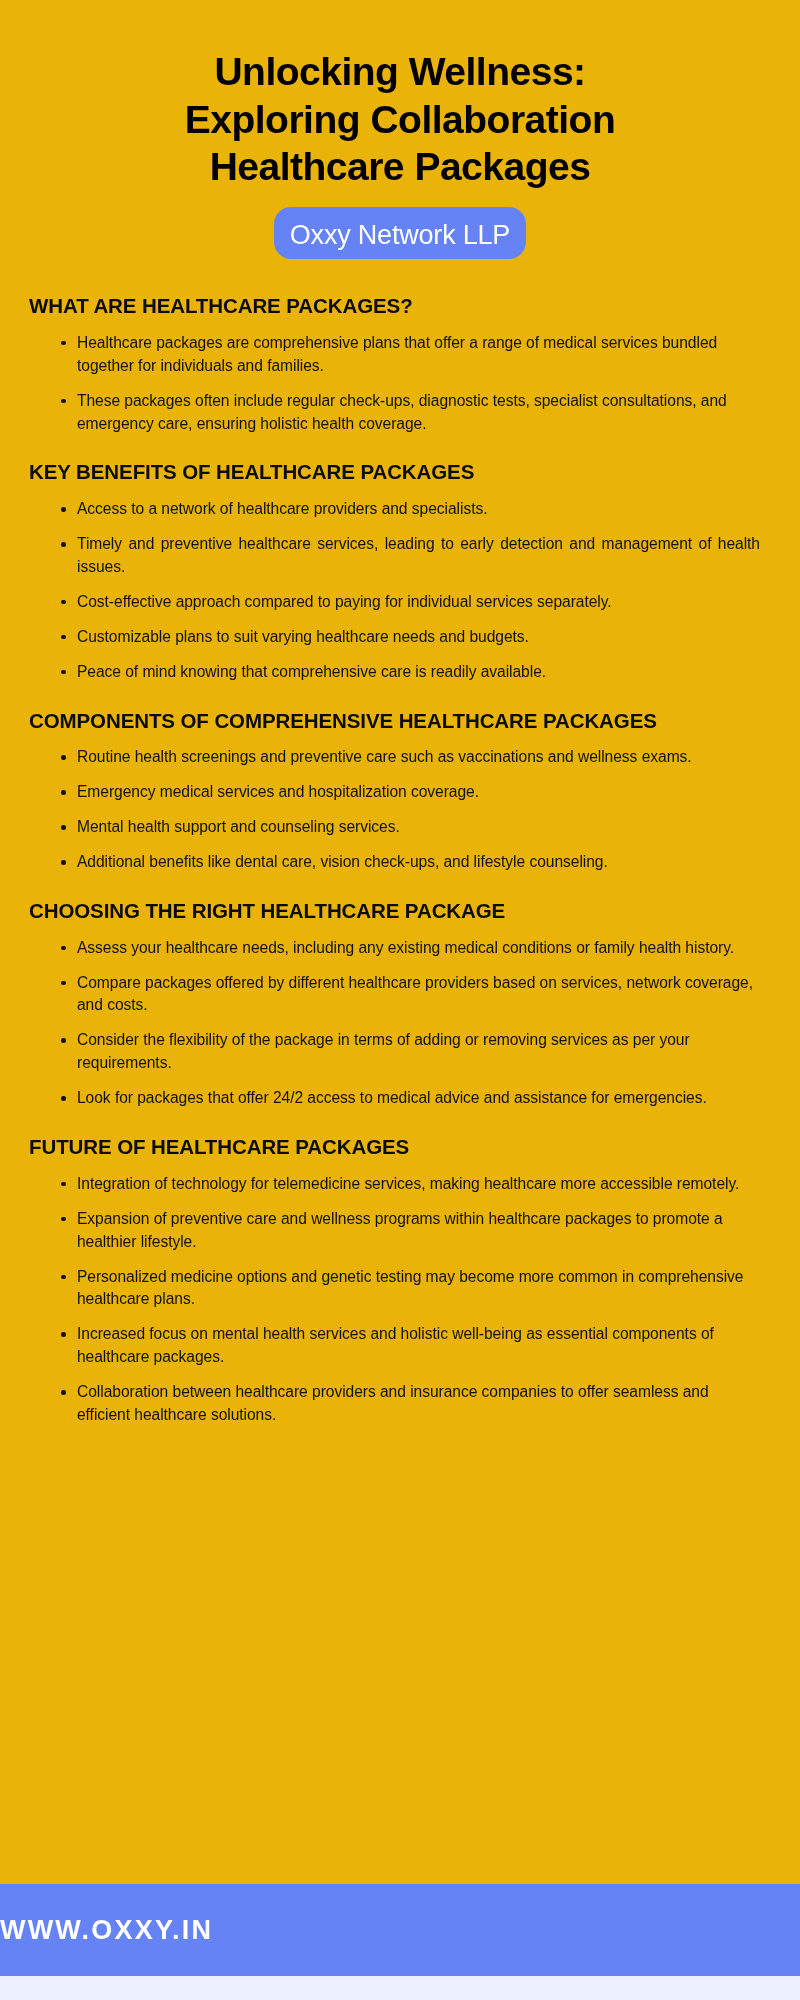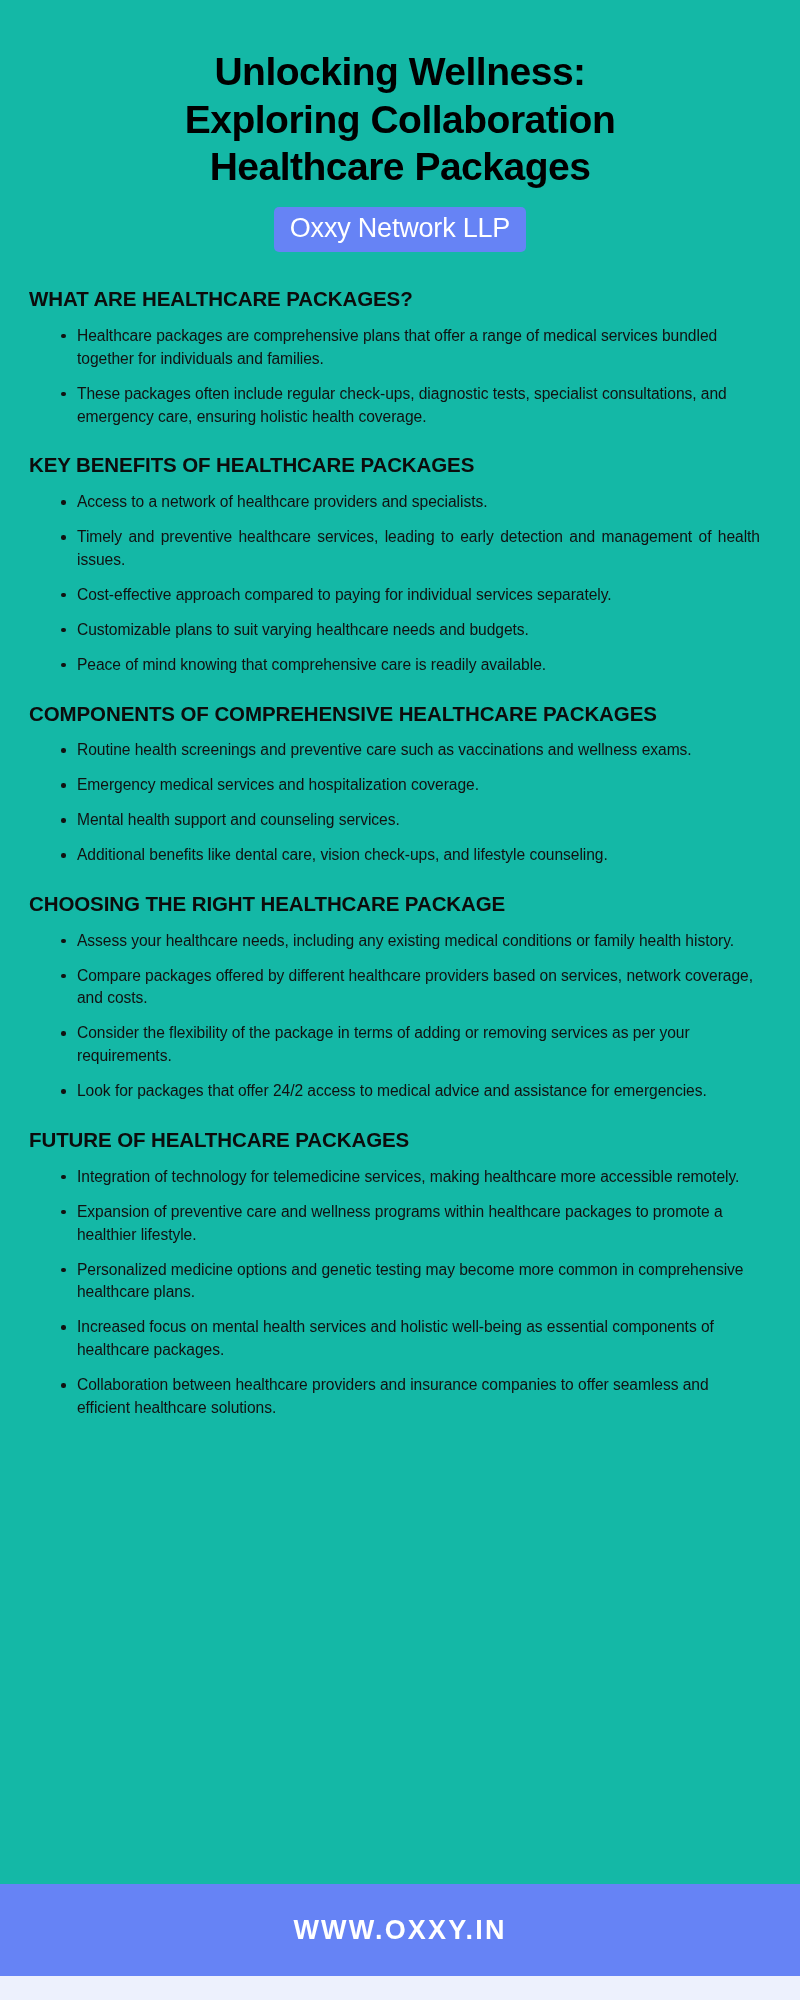--- a/index.html
+++ b/index.html
@@ -10,21 +10,21 @@
     width: 800px;
     height: 2000px;
     background: #edf1fd;
     font-family: "Liberation Sans", sans-serif;
     overflow: hidden;
   }
   .page {
     position: relative;
     width: 800px;
     height: 2000px;
-    background: #14b8a6;
+    background: #eab308;
     box-sizing: border-box;
     display: flex;
     flex-direction: column;
   }
   
   .header {
     padding: 48px 60px 0 60px;
     text-align: center;
   }
   .title {
@@ -42,22 +42,22 @@
   .badge-wrap {
     margin-top: 16px;
     display: flex;
     justify-content: center;
   }
   .badge {
     background: #6683f5;
     color: #ffffff;
     font-size: 27px;
     font-weight: 400;
-    padding: 5px 16px 8px 16px;
-    border-radius: 5px;
+    padding: 12px 16px 8px 16px;
+    border-radius: 17px;
     line-height: 1.2;
     display: inline-block;
     letter-spacing: -0.2px;
   }
   
   .content {
     padding: 34px 40px 0 29px;
     flex: 1 1 auto;
   }
   .section {
@@ -105,21 +105,20 @@
   }
   
   .footer-spacer {
     height: 30px;
   }
   .footer {
     background: #6683f5;
     height: 92px;
     display: flex;
     align-items: center;
-    justify-content: center;
   }
   .footer-text {
     color: #ffffff;
     font-size: 27px;
     font-weight: 700;
     letter-spacing: 2.2px;
   }
   .footer-below {
     height: 24px;
     background: #edf1fd;

